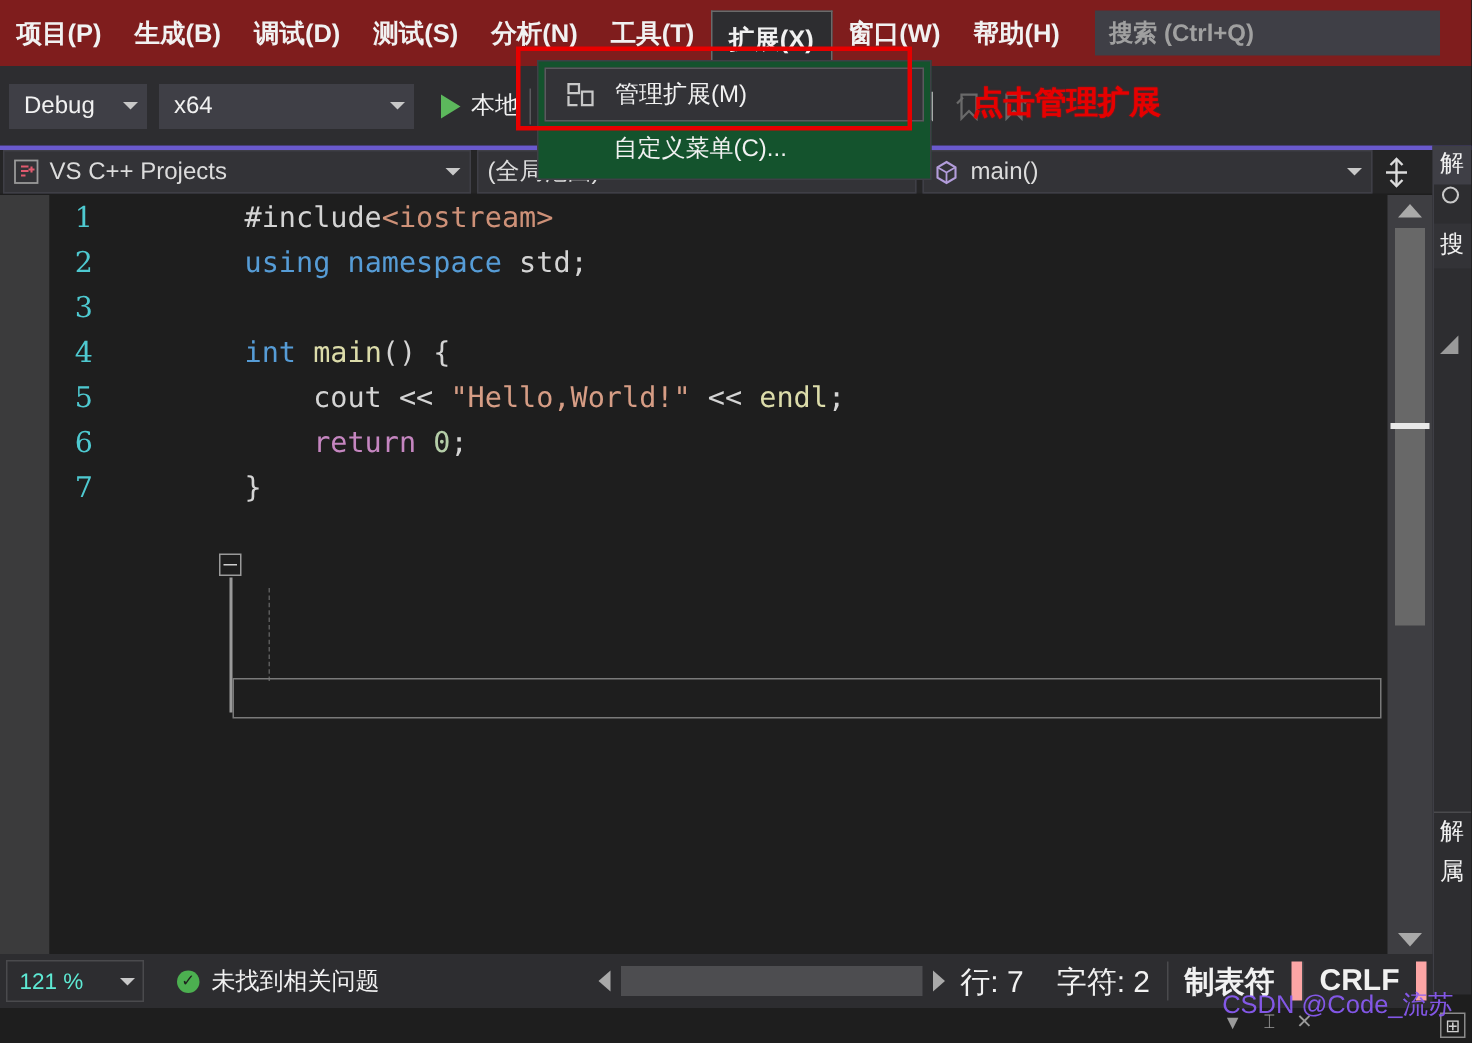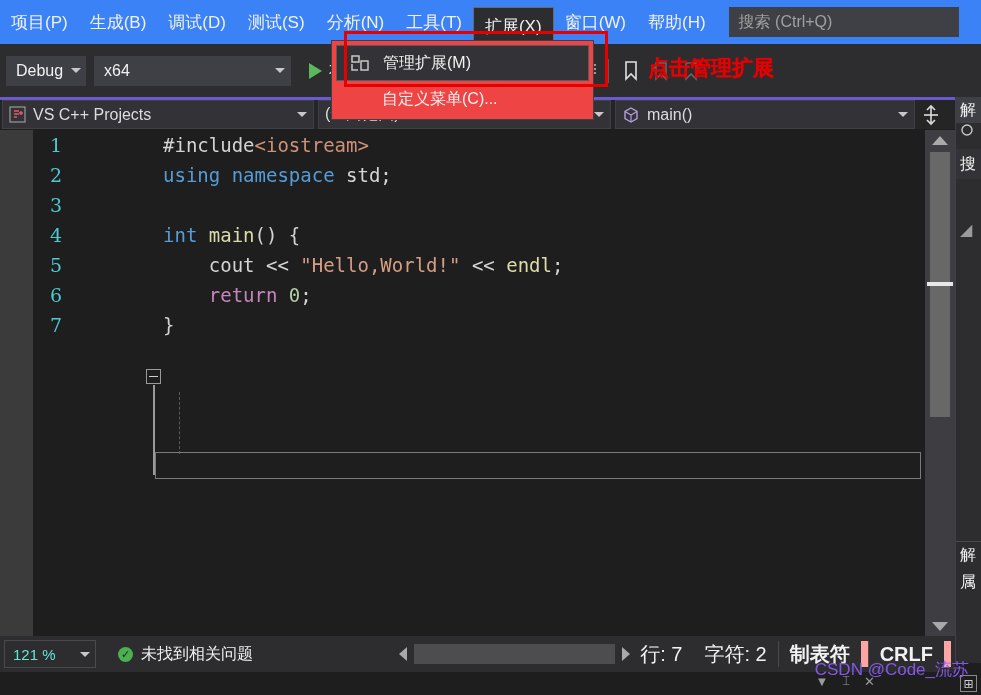--- a/index.html
+++ b/index.html
@@ -12,22 +12,22 @@
   #app {
     position: relative;
     width: 981px; height: 695px;
     background: #1e1e1e;
   }
 
   
   .menubar {
     position: absolute; left: 0; top: 0;
     width: 981px; height: 44px;
-    background: #3b82f6;
-    display: flex; align-items: center;
+    background: #7f1d1d;
+    display: flex; align-items: center; font-weight: bold;
   }
   .menu-item {
     color: #f1f1f1;
     font-size: 17px;
     padding: 0 11px;
     height: 44px;
     display: flex; align-items: center;
     white-space: nowrap;
   }
   .menu-item.open {
@@ -45,23 +45,23 @@
     background: #3f3f46;
     color: #a0a0a0;
     font-size: 16px;
     display: flex; align-items: center;
     padding: 0 10px;
   }
 
   
   .dropdown {
     position: absolute;
-    left: 331px; top: 40px;
+    left: 358px; top: 40px;
     width: 263px;
-    background: #ef4444;
+    background: #14532d;
     border: 1px solid #3f3f46;
     z-index: 40;
     padding: 4px 0 2px 0;
   }
   .dd-item {
     height: 36px;
     display: flex; align-items: center;
     color: #f1f1f1;
     font-size: 16px;
     padding-left: 10px;
@@ -102,22 +102,22 @@
   .combo {
     height: 30px;
     background: #3f3f46;
     color: #f1f1f1;
     font-size: 16px;
     display: flex; align-items: center;
     padding: 0 6px 0 10px;
     margin-right: 8px;
     justify-content: space-between;
   }
-  .combo-debug { width: 80px; }
-  .combo-arch  { width: 197px; }
+  .combo-debug { width: 92px; }
+  .combo-arch  { width: 170px; }
   .caret {
     width: 0; height: 0;
     border-left: 5px solid transparent;
     border-right: 5px solid transparent;
     border-top: 5px solid #c8c8c8;
     margin-left: 8px;
   }
   .run-btn {
     display: flex; align-items: center;
     margin-left: 10px;

